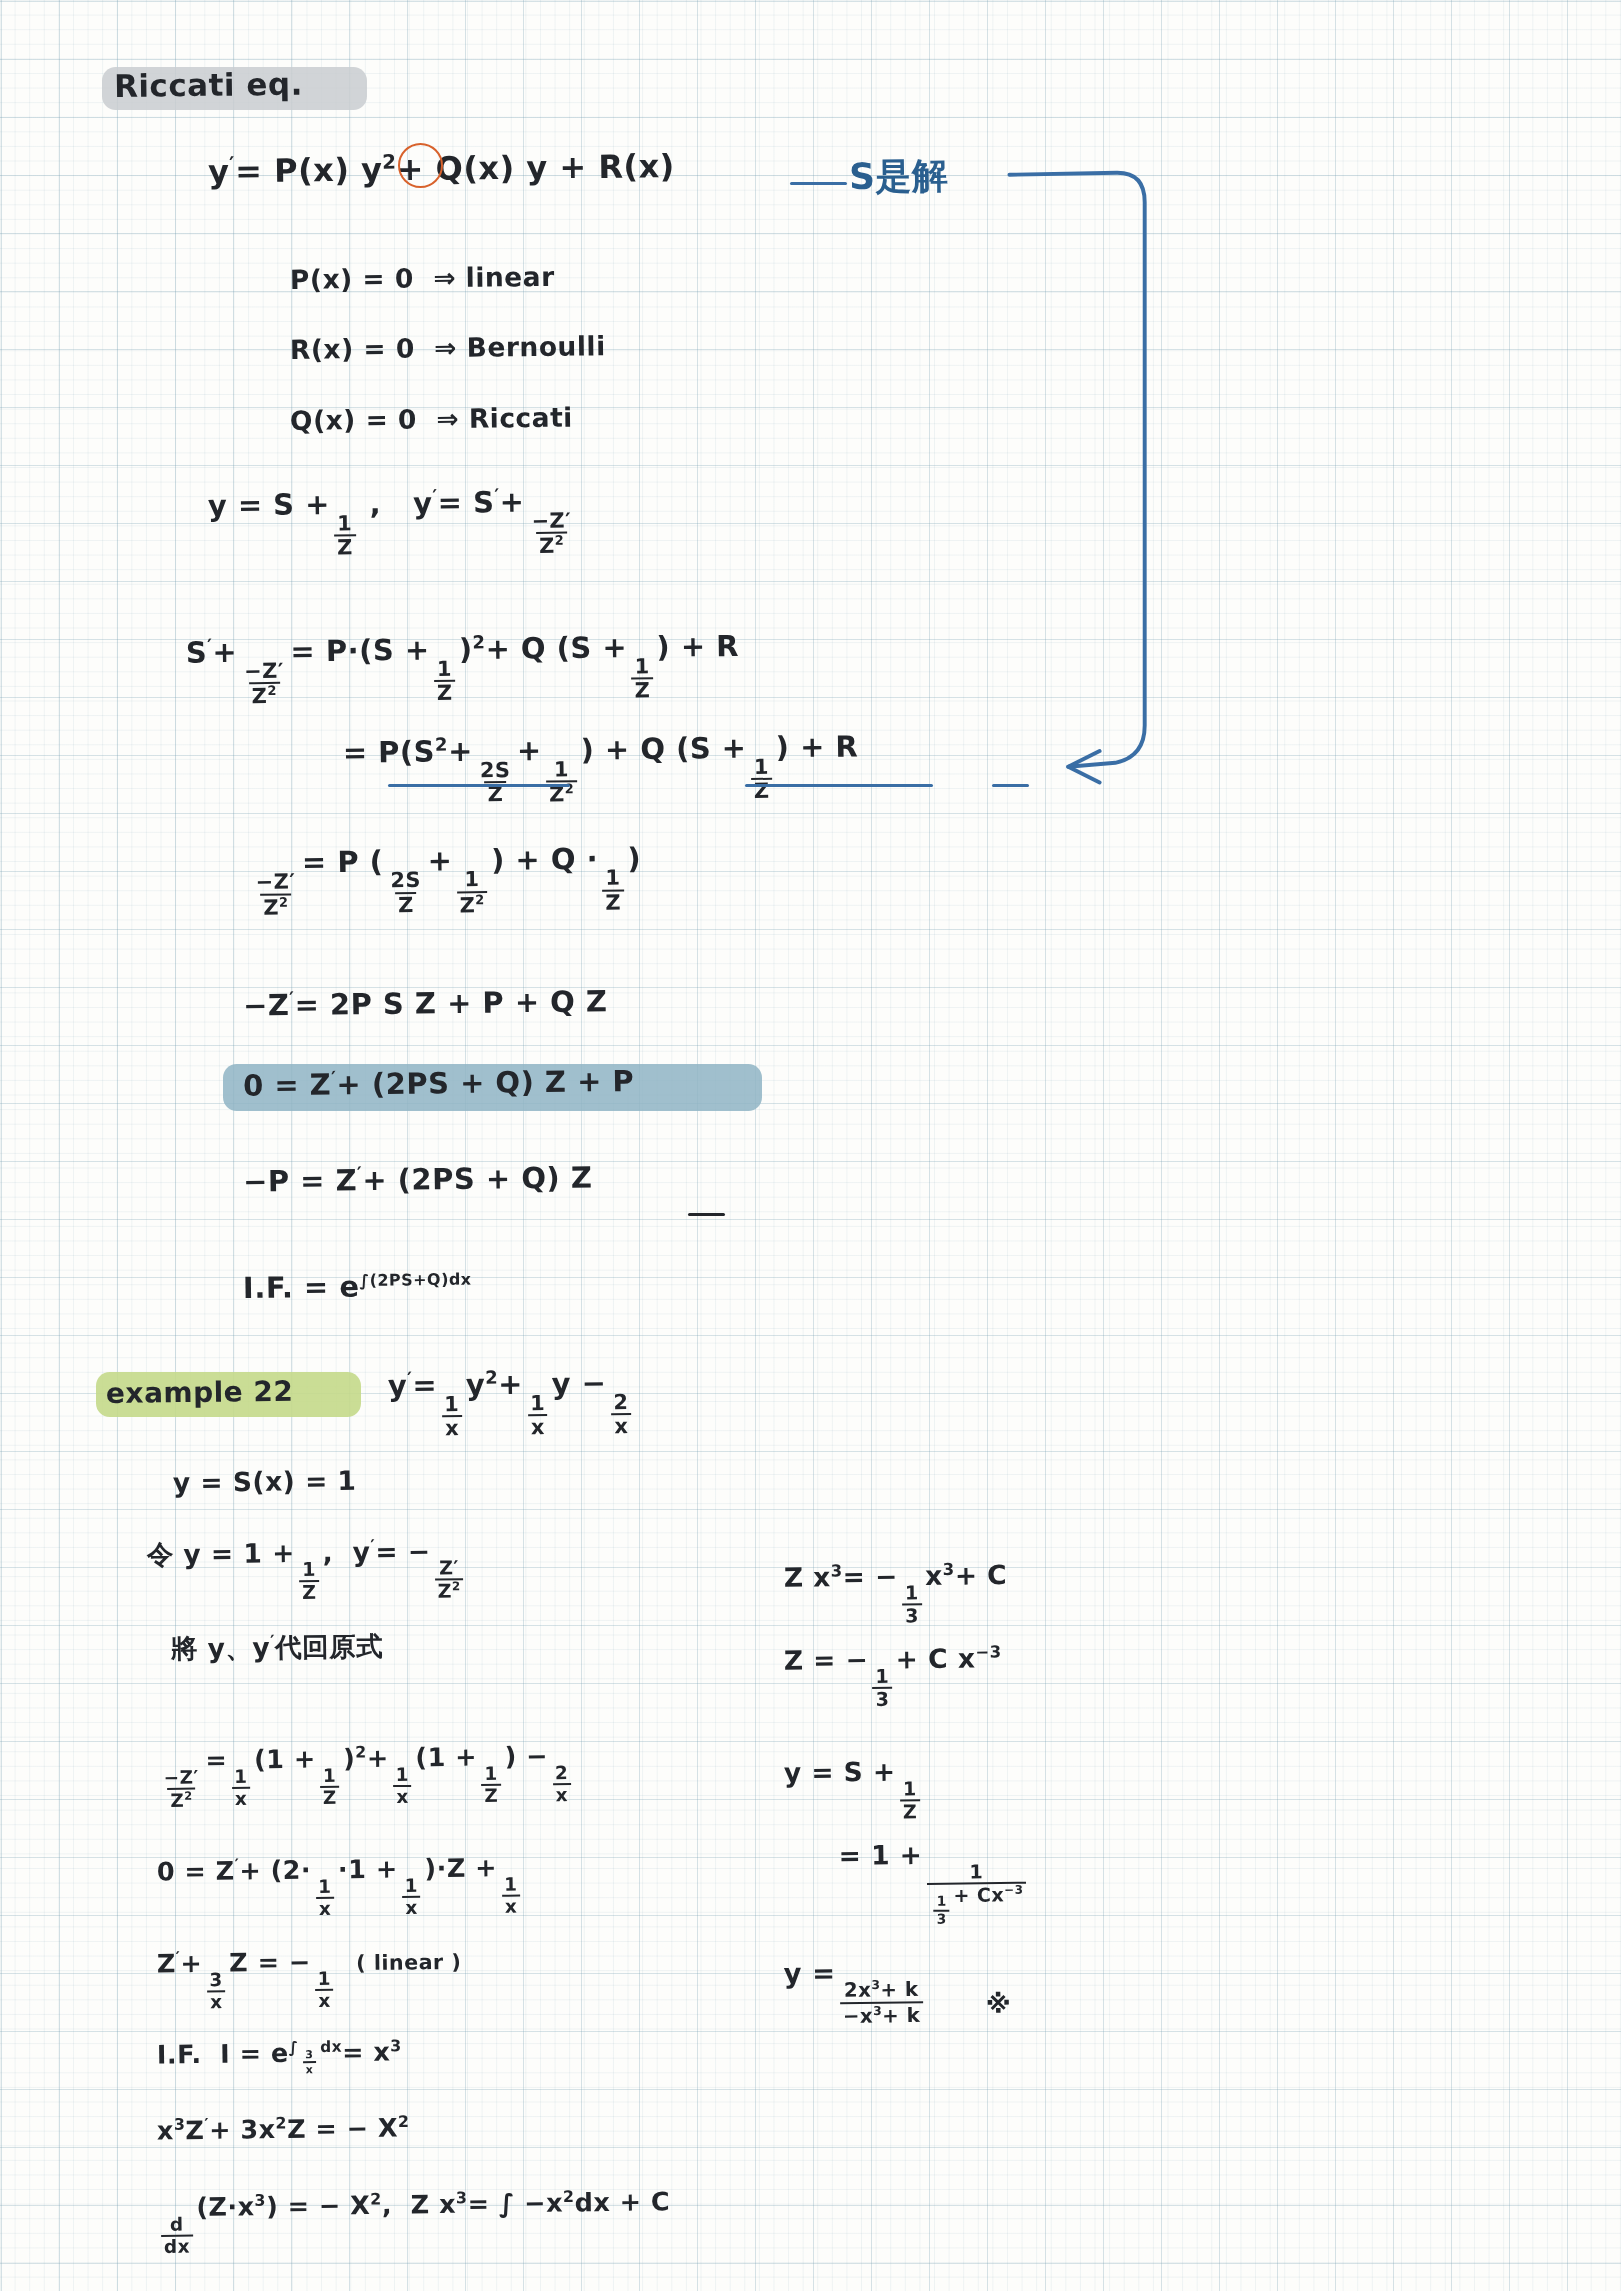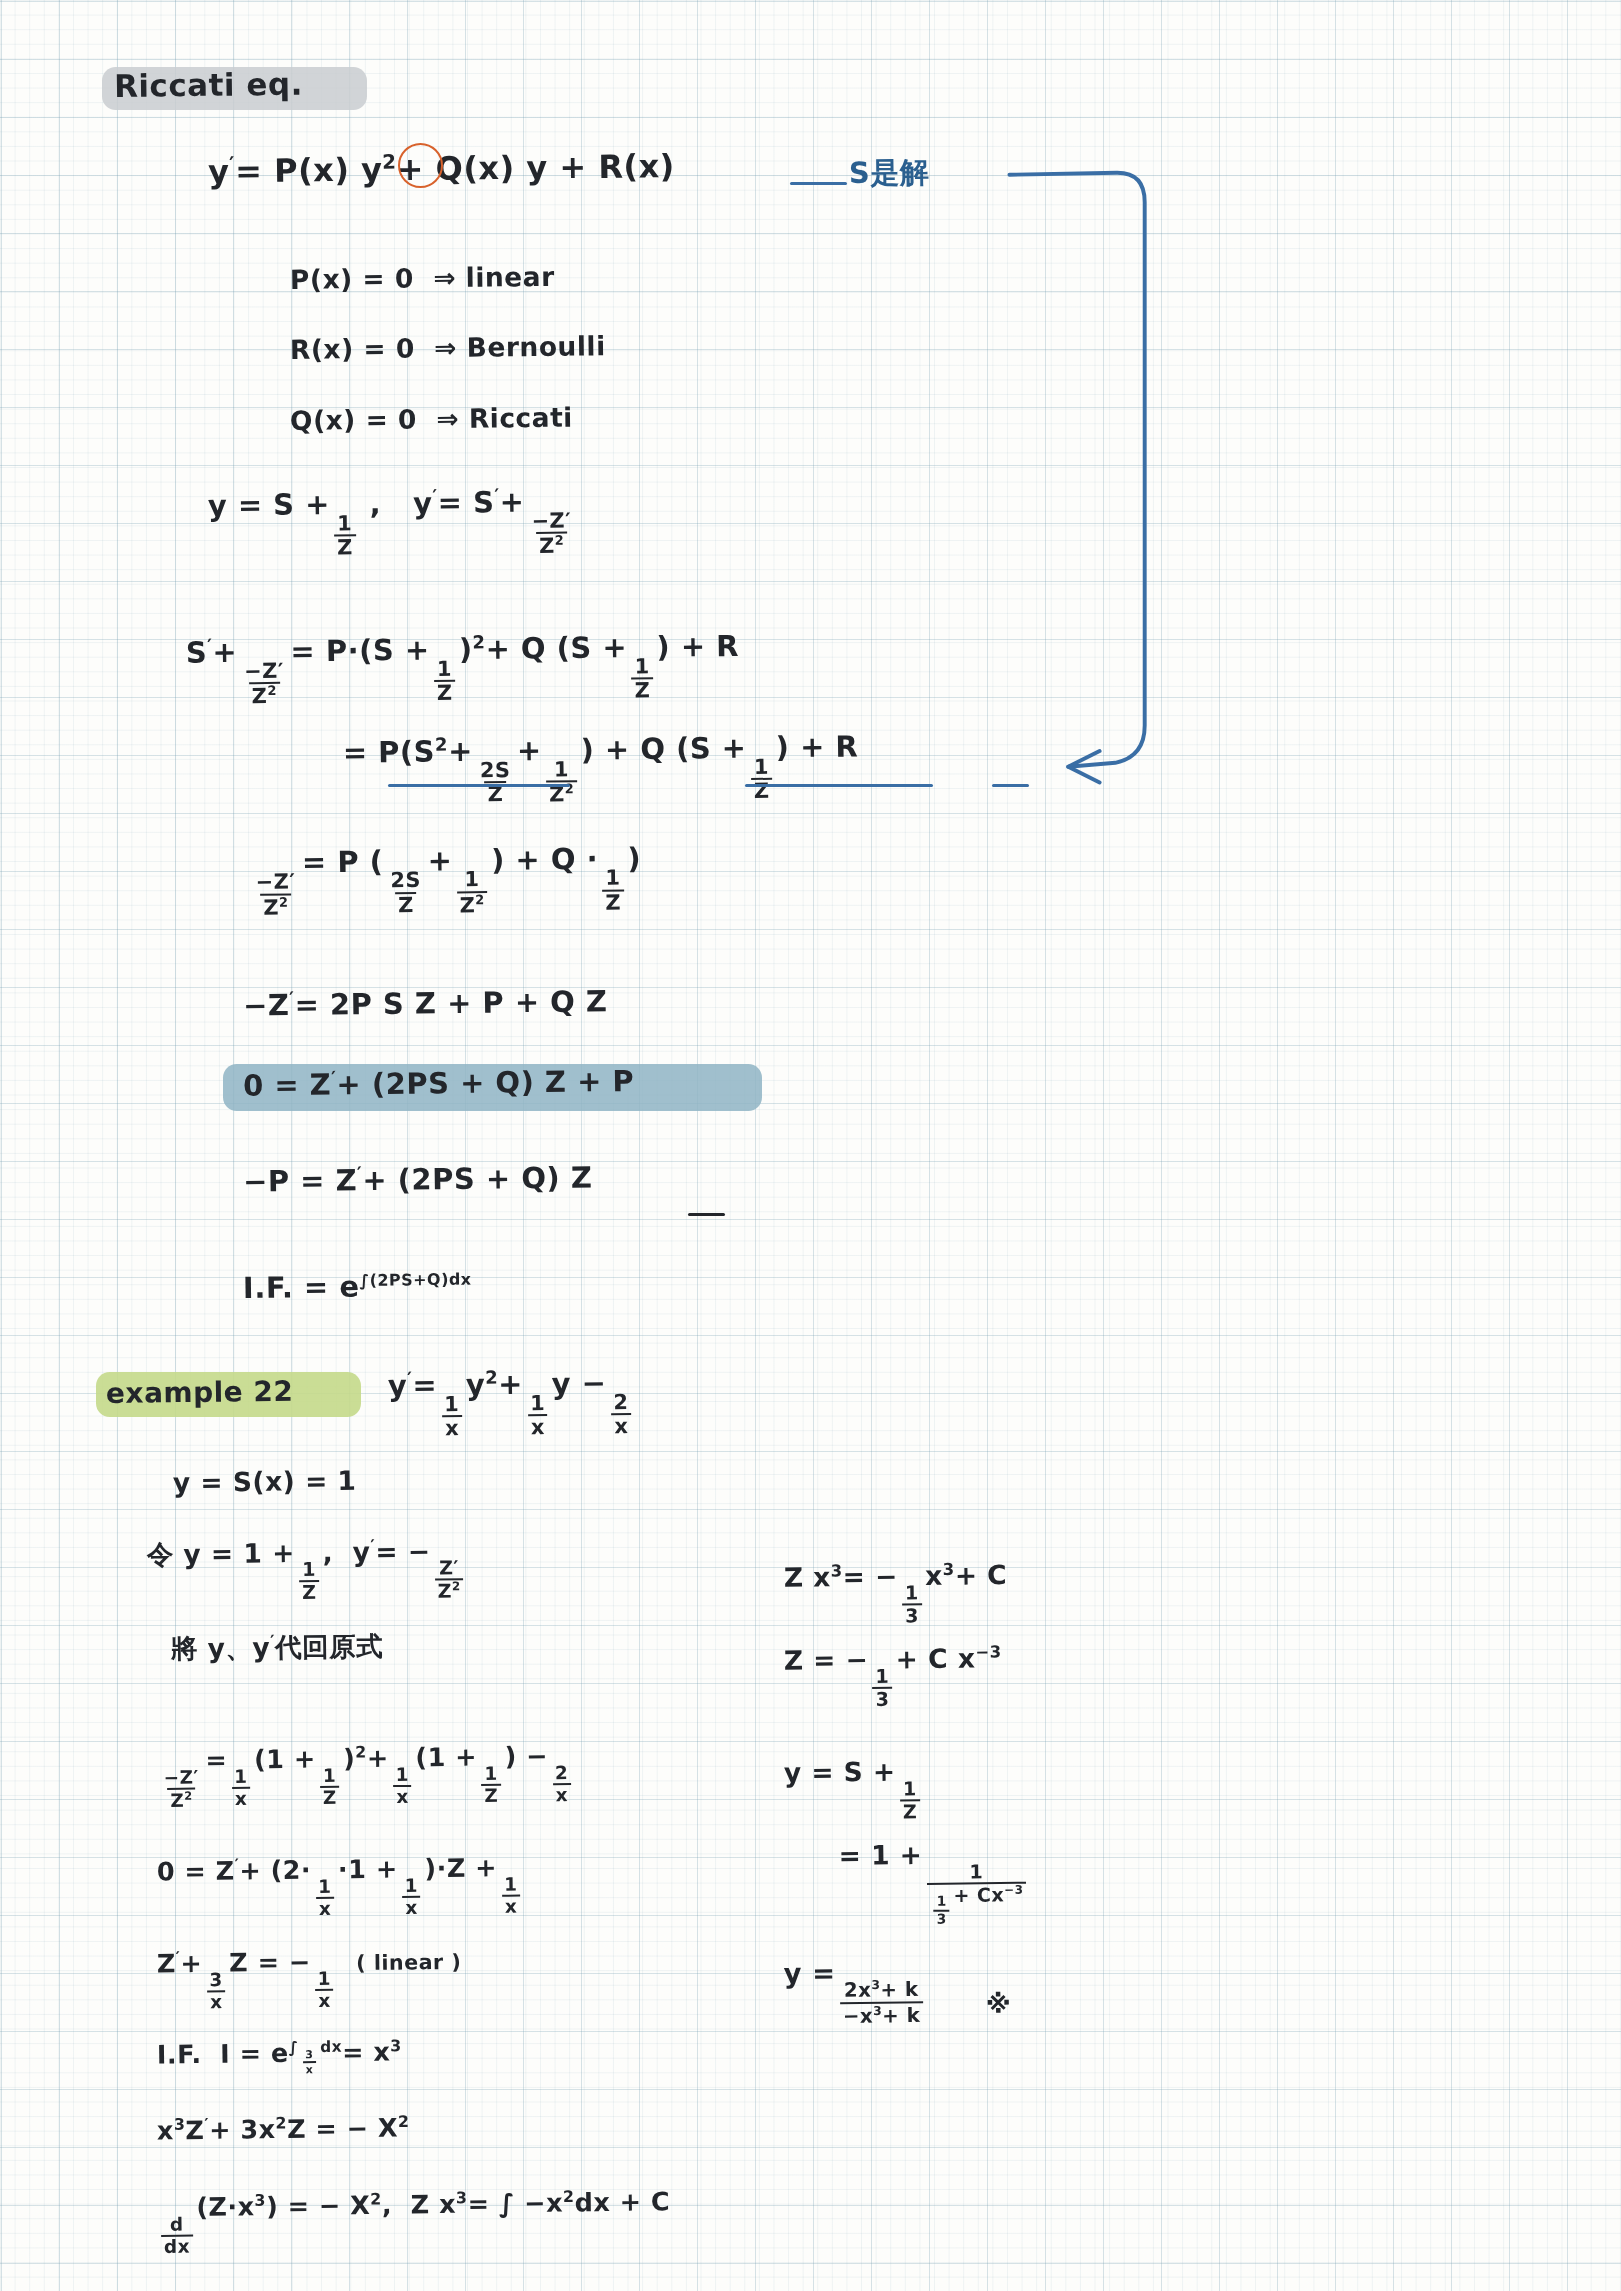--- a/index.html
+++ b/index.html
@@ -104,21 +104,21 @@
 
   <div class="layer">
 
     <div class="ink hand big" style="left:114px; top:71px; font-size:31px;">Riccati eq.</div>
 
     <div class="ink hand big" style="left:208px; top:155px; font-size:32px;">
       y<span class="sup">′</span>= P(x) y<span class="sup">2</span>+ Q(x) y + R(x)
     </div>
     <div class="circle-red" style="left:398px; top:143px; width:41px; height:41px;"></div>
 
-    <div class="ink hand mid" style="left:849px; top:159px; font-size:29px; color:#2a5f8f;">S是解</div>
+    <div class="ink hand mid" style="left:849px; top:159px; font-size:36px; color:#2a5f8f;">S是解</div>
     <div class="uline" style="left:790px; top:182px; width:57px; height:2.9px;"></div>
 
     <div class="ink hand mid" style="left:290px; top:267px;">P(x) = 0 &nbsp;⇒ linear</div>
     <div class="ink hand mid" style="left:290px; top:337px;">R(x) = 0 &nbsp;⇒ Bernoulli</div>
     <div class="ink hand mid" style="left:290px; top:408px;">Q(x) = 0 &nbsp;⇒ Riccati</div>
 
     <div class="ink hand big" style="left:208px; top:490px;">
       y = S +<span class="frac">
           <span class="num">1</span>
           <span class="den">Z</span>

